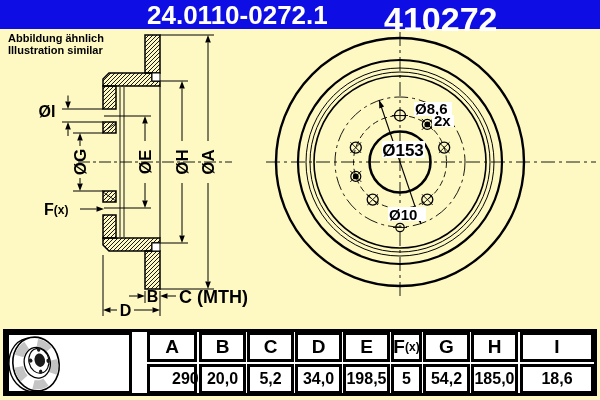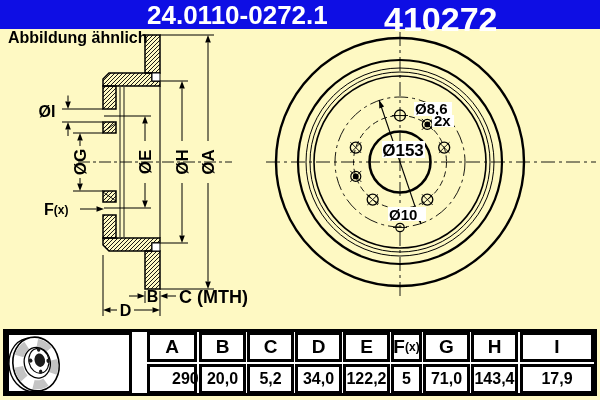--- a/index.html
+++ b/index.html
@@ -3,21 +3,21 @@
 <meta charset="utf-8">
 <style>
   html,body{margin:0;padding:0;background:#fff;}
   #stage{position:relative;width:600px;height:400px;background:#fef9c3;overflow:hidden;
          font-family:"Liberation Sans",sans-serif;}
   
   #topbar{position:absolute;left:0;top:0;width:600px;height:29px;}
   #topbar .pn{position:absolute;top:0px;left:147px;font-size:26px;font-weight:bold;color:#fff;letter-spacing:0px;}
   #topbar .ref{position:absolute;top:0px;left:384px;font-size:34px;font-weight:bold;color:#fff;}
   
-  #note{position:absolute;left:8px;top:32px;font-size:16px;font-weight:bold;color:#000;line-height:12px;}
+  #note{position:absolute;left:8px;top:32px;font-size:11px;font-weight:bold;color:#000;line-height:12px;}
   
   #drawing{position:absolute;left:0;top:0;}
   text{font-family:"Liberation Sans",sans-serif;font-weight:bold;fill:#000;}
   
   .tbl-outer{position:absolute;left:3px;top:329px;width:594px;height:67px;border:3px solid #000;box-sizing:border-box;background:#fff;}
   .cell{position:absolute;border:3px solid #000;box-sizing:border-box;background:#fff;
         display:flex;align-items:center;justify-content:center;font-weight:bold;color:#000;}
   .cell.hdr{top:332px;height:30px;font-size:19px;}
   .cell.val{top:364px;height:30px;font-size:16px;}
   .cell .sub{font-size:12px;font-weight:bold;}
@@ -28,20 +28,21 @@
 
 <div id="stage">
 
   <div id="topbar" style="background:#0e0ee4;">
     <span class="pn">24.0110-0272.1</span>
     <span class="ref">410272</span>
   </div>
 
   <div id="note">
     <div>Abbildung ähnlich</div>
+    <div>Illustration similar</div>
   </div>
 
   <svg id="drawing" width="600" height="330" viewBox="0 0 600 330">
     <defs>
       <pattern id="hatch" patternUnits="userSpaceOnUse" width="4" height="4">
         <path d="M0,4 L4,0" stroke="#000" stroke-width="0.9"></path>
       </pattern>
     </defs>
 
     <g stroke="#000" fill="none">
@@ -214,32 +215,32 @@
         <span>C</span>
       </div>
       <div class="cell val" style="left: 247px; width: 47px;">5,2</div>
       <div class="cell hdr" style="left: 295px; width: 47px;">
         <span>D</span>
       </div>
       <div class="cell val" style="left: 295px; width: 47px;">34,0</div>
       <div class="cell hdr" style="left: 343px; width: 47px;">
         <span>E</span>
       </div>
-      <div class="cell val" style="left: 343px; width: 47px;">122,2</div>
+      <div class="cell val" style="left: 343px; width: 47px;">198,5</div>
       <div class="cell hdr" style="left: 391px; width: 31px;">
         <span>F</span>
         <span class="sub">(x)</span>
       </div>
       <div class="cell val" style="left: 391px; width: 31px;">5</div>
       <div class="cell hdr" style="left: 423px; width: 47px;">
         <span>G</span>
       </div>
-      <div class="cell val" style="left: 423px; width: 47px;">71,0</div>
+      <div class="cell val" style="left: 423px; width: 47px;">54,2</div>
       <div class="cell hdr" style="left: 471px; width: 47px;">
         <span>H</span>
       </div>
-      <div class="cell val" style="left: 471px; width: 47px;">143,4</div>
+      <div class="cell val" style="left: 471px; width: 47px;">185,0</div>
       <div class="cell hdr" style="left: 520px; width: 74px;">
         <span>I</span>
       </div>
-      <div class="cell val" style="left: 520px; width: 74px;">17,9</div>
+      <div class="cell val" style="left: 520px; width: 74px;">18,6</div>
     </div>
 </div>
 
 </body></html>

